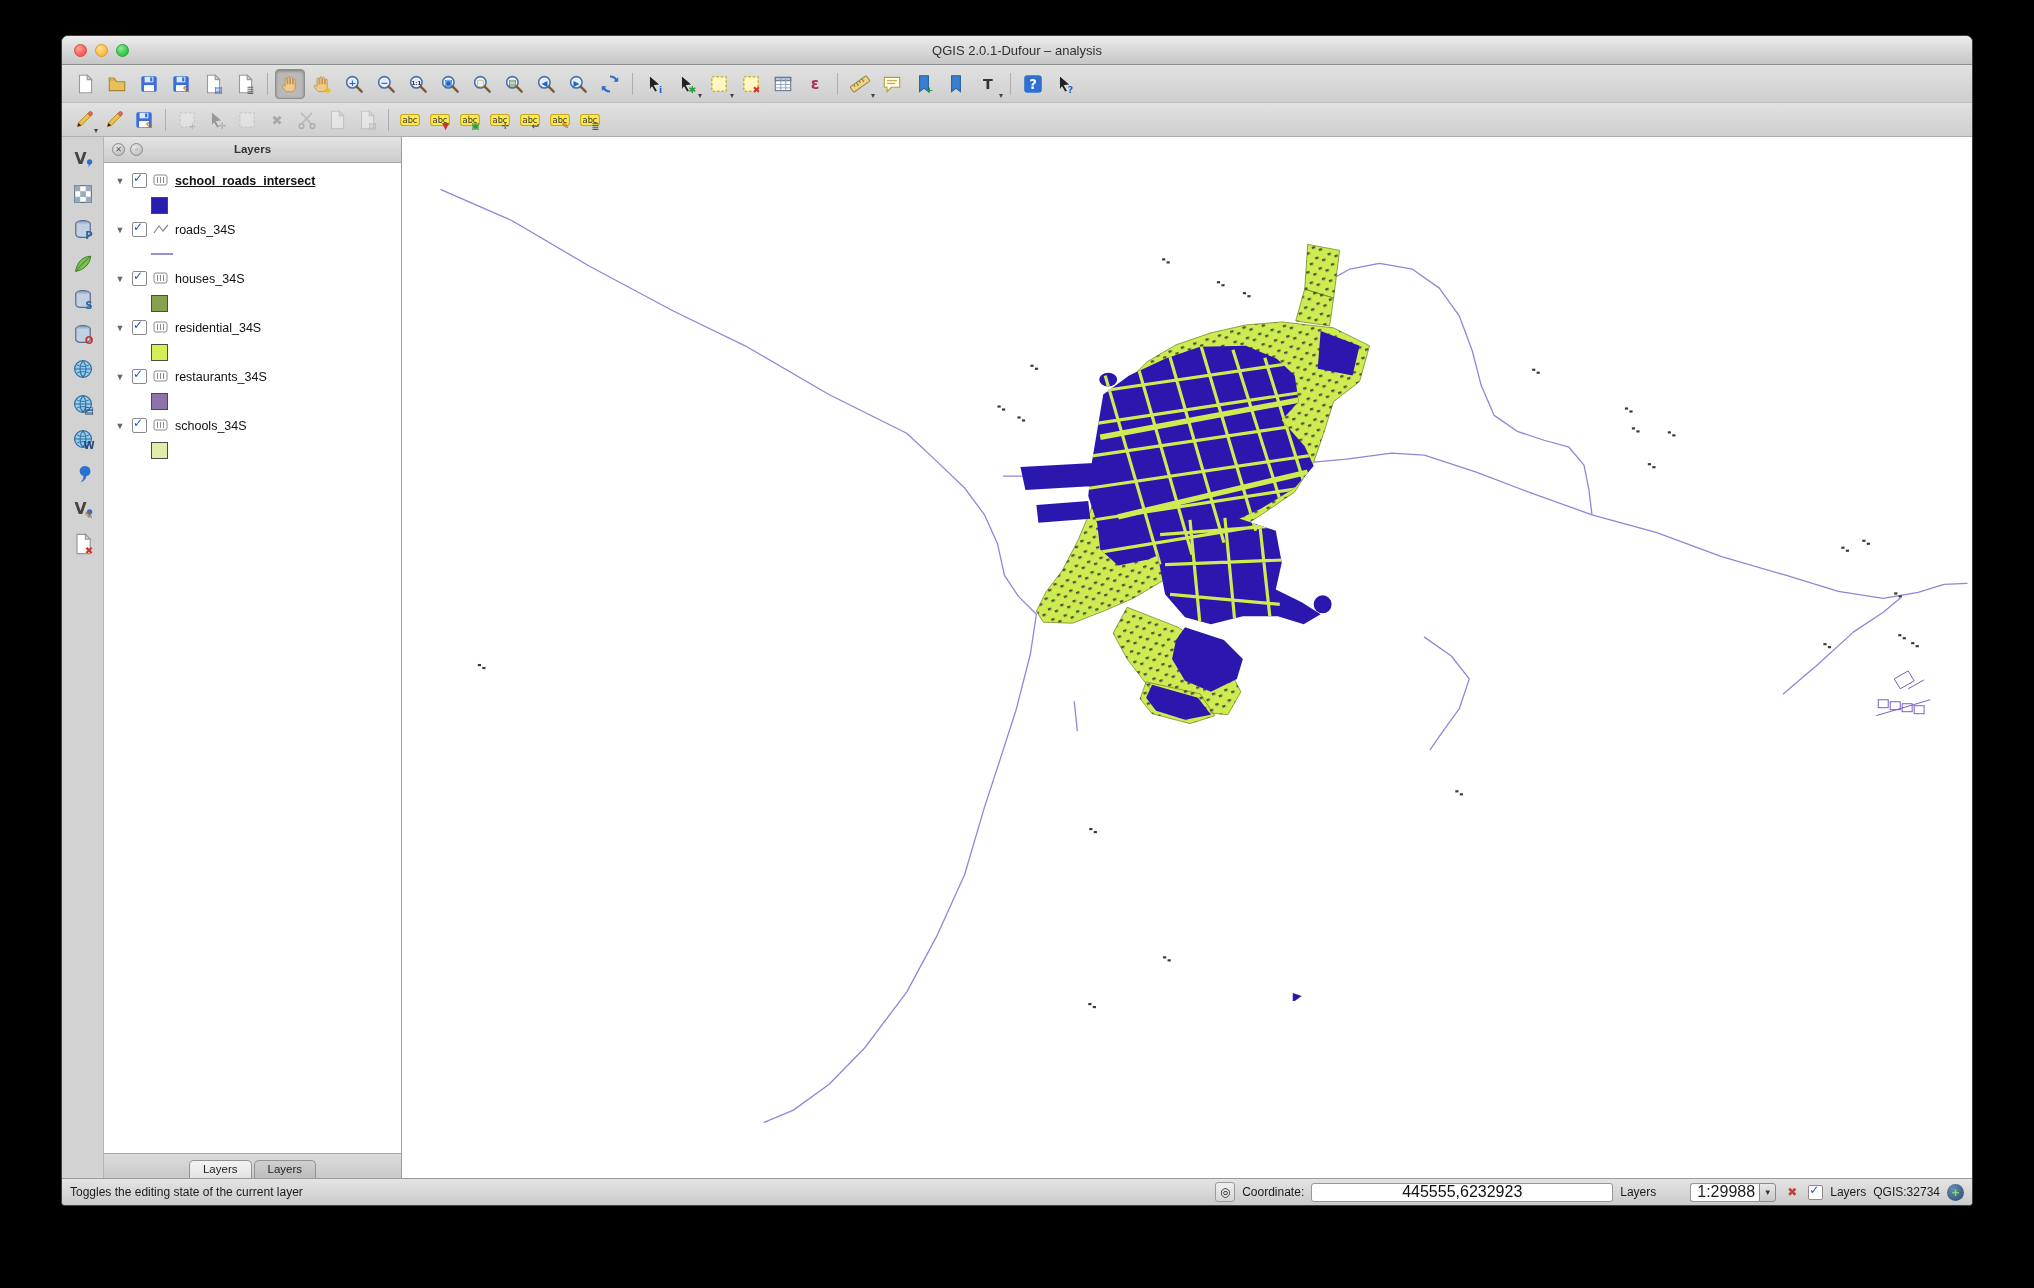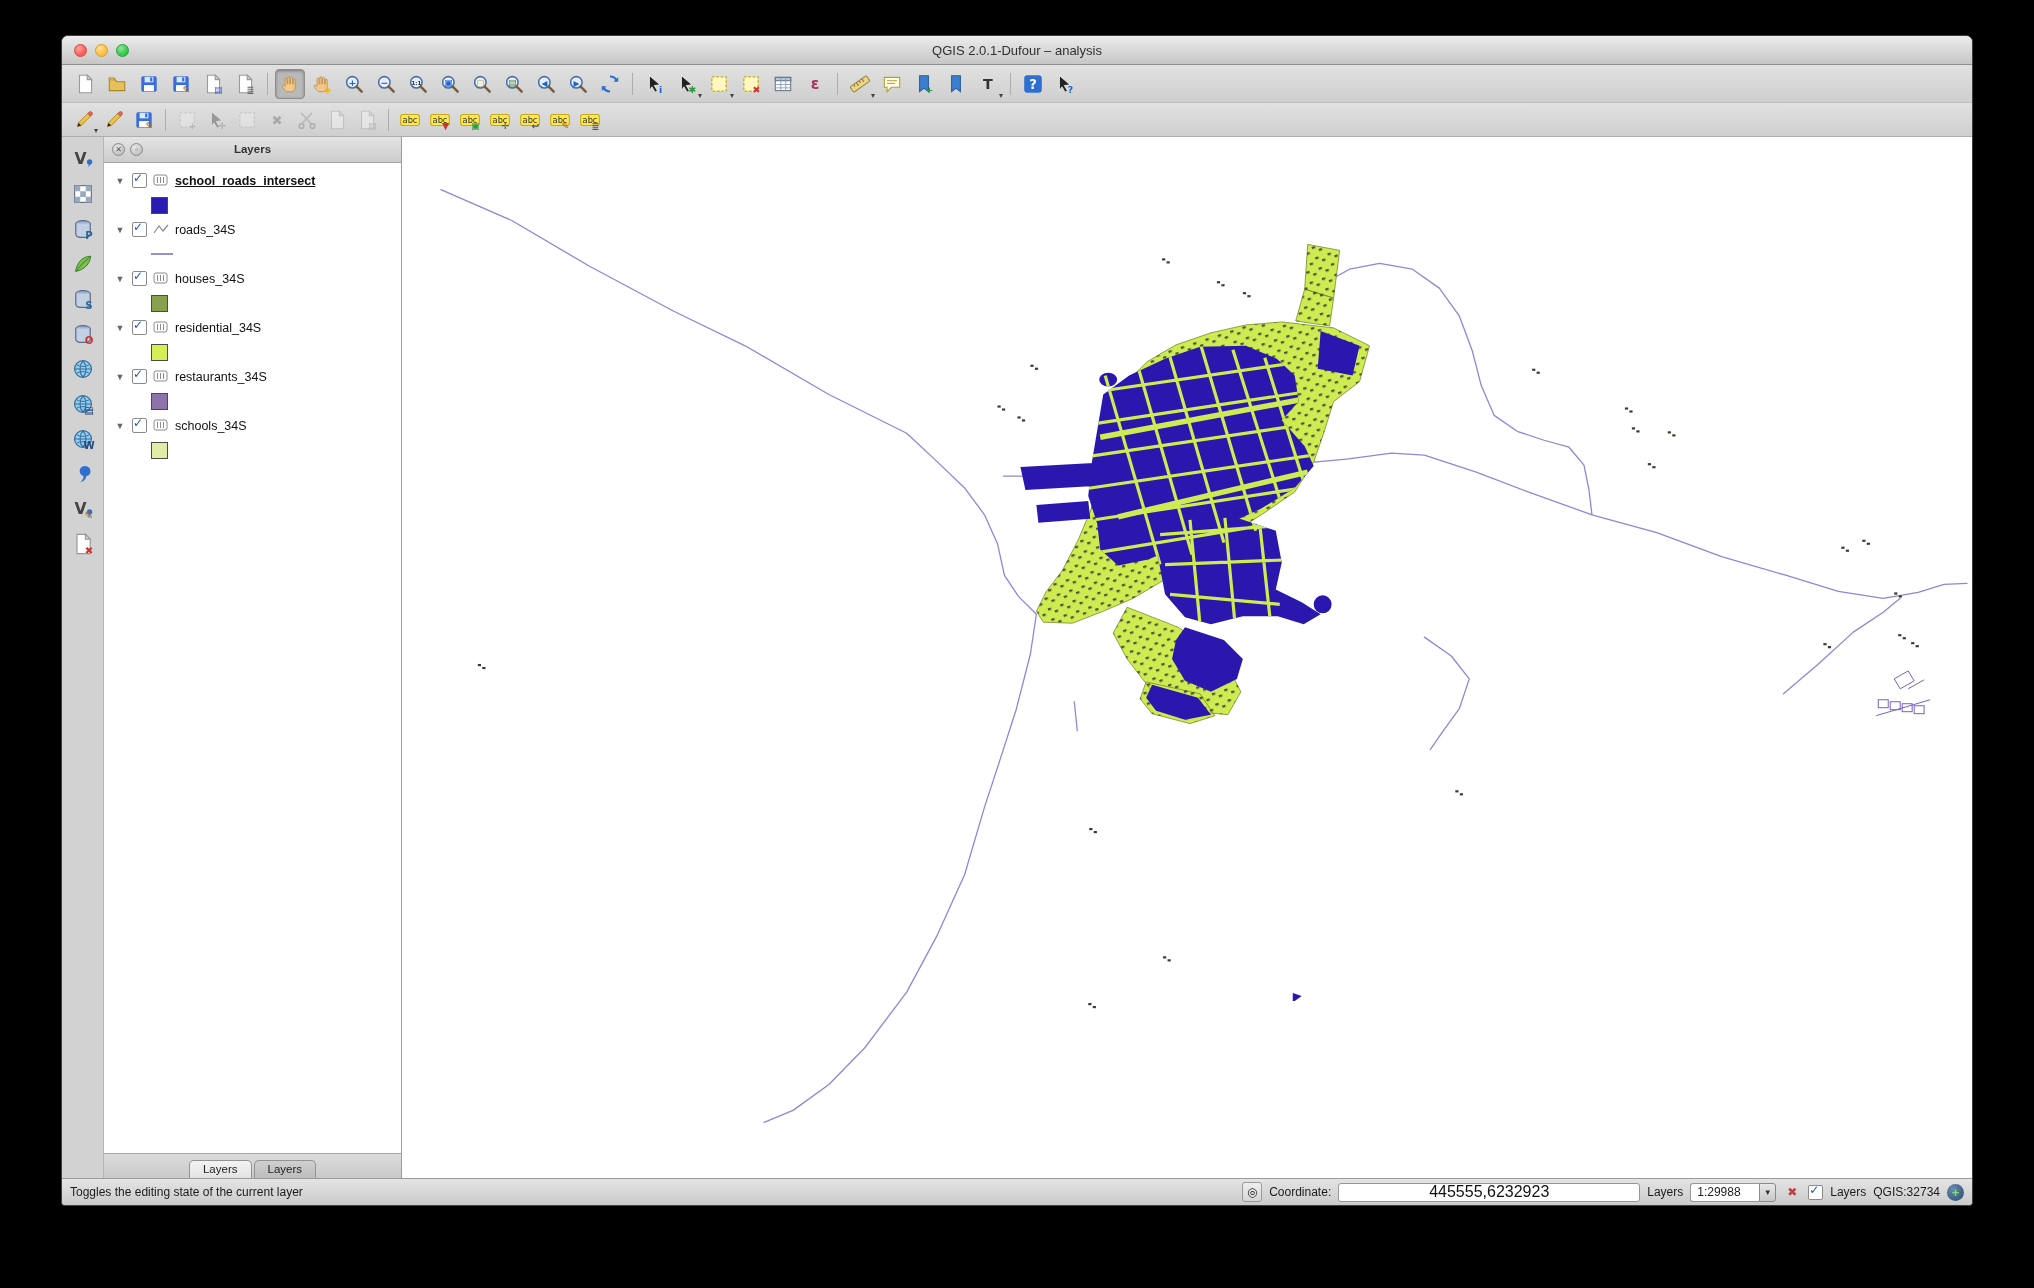--- a/index.html
+++ b/index.html
@@ -60,21 +60,21 @@
   .street.wide{stroke-width:5.5;}
   .spkk{fill:var(--spk,#3b3b30);}
   .pout{stroke:var(--pout,#7a5fc0);fill:none;stroke-width:1;}
   
   .statusbar{flex:0 0 26px;background:linear-gradient(#e4e4e4,#cbcbcb);border-top:1px solid #9b9b9b;display:flex;align-items:center;padding:0 8px;gap:20px;font-size:12px;color:#1c1c1c;}
   .sb-right{margin-left:auto;display:flex;align-items:center;gap:7px;}
   .sb-icon{width:18px;height:18px;display:inline-flex;align-items:center;justify-content:center;font-size:12px;border-radius:3px;}
   .sb-btn{border:1px solid #9a9a9a;background:linear-gradient(#efefef,#d6d6d6);}
   .coord-input{width:300px;height:17px;border:1px solid #979797;border-radius:3px;background:#fff;text-align:center;font-size:16px;font-family:"Liberation Sans",sans-serif;color:#111;padding:0;}
   .scale-combo{display:flex;align-items:center;}
-  .scale-val{width:62px;height:17px;border:1px solid #979797;border-right:none;border-radius:3px 0 0 3px;background:#fff;font-size:12px;display:inline-flex;align-items:center;padding-left:6px;}
+  .scale-val{width:62px;height:17px;border:1px solid #979797;border-right:none;border-radius:3px 0 0 3px;background:#fff;font-size:16px;display:inline-flex;align-items:center;padding-left:6px;margin-left:27px;}
   .scale-dd{width:17px;height:19px;border:1px solid #8b8b8b;border-radius:0 3px 3px 0;background:linear-gradient(#e8e8e8,#c9c9c9);font-size:8px;display:inline-flex;align-items:center;justify-content:center;color:#333;box-sizing:border-box;}
   .rchk{width:13px;height:13px;border:1px solid #8a8a8a;border-radius:2px;background:#fff;position:relative;}
   .rchk i{position:absolute;left:0;top:-3px;font-style:normal;font-size:12px;font-weight:bold;color:#1557c0;}
   .msgbtn{width:17px;height:17px;border-radius:50%;background:radial-gradient(circle at 35% 30%,#6a8ab0,#2a4a6a);color:#7ae07a;font-size:13px;font-weight:bold;display:inline-flex;align-items:center;justify-content:center;}
   svg text{font-family:"DejaVu Sans",sans-serif;}
 </style>
 </head>
 <body>
 
 <svg width="0" height="0" style="position:absolute" aria-hidden="true">

